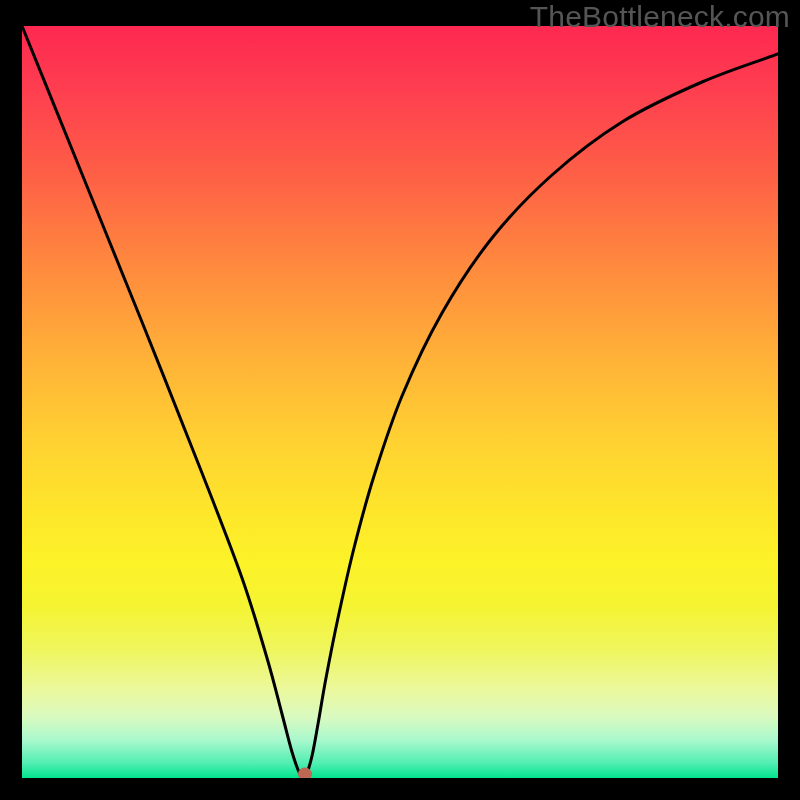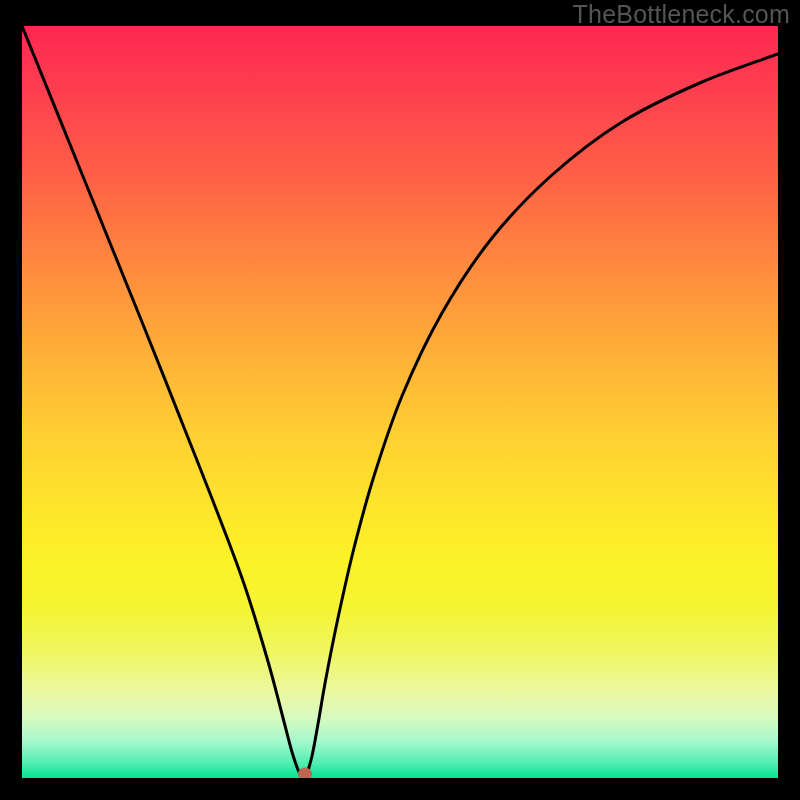--- a/index.html
+++ b/index.html
@@ -15,21 +15,21 @@
     position: relative;
     width: 800px;
     height: 800px;
     background: #000;
   }
   .attribution {
     position: absolute;
     top: 0;
     right: 10px;
     color: #555;
-    font-size: 25px;
+    font-size: 30px;
     text-align: right;
     z-index: 10;
     letter-spacing: 0.2px;
   }
   .plot-area {
     position: absolute;
     left: 22px;
     top: 26px;
     width: 756px;
     height: 752px;

